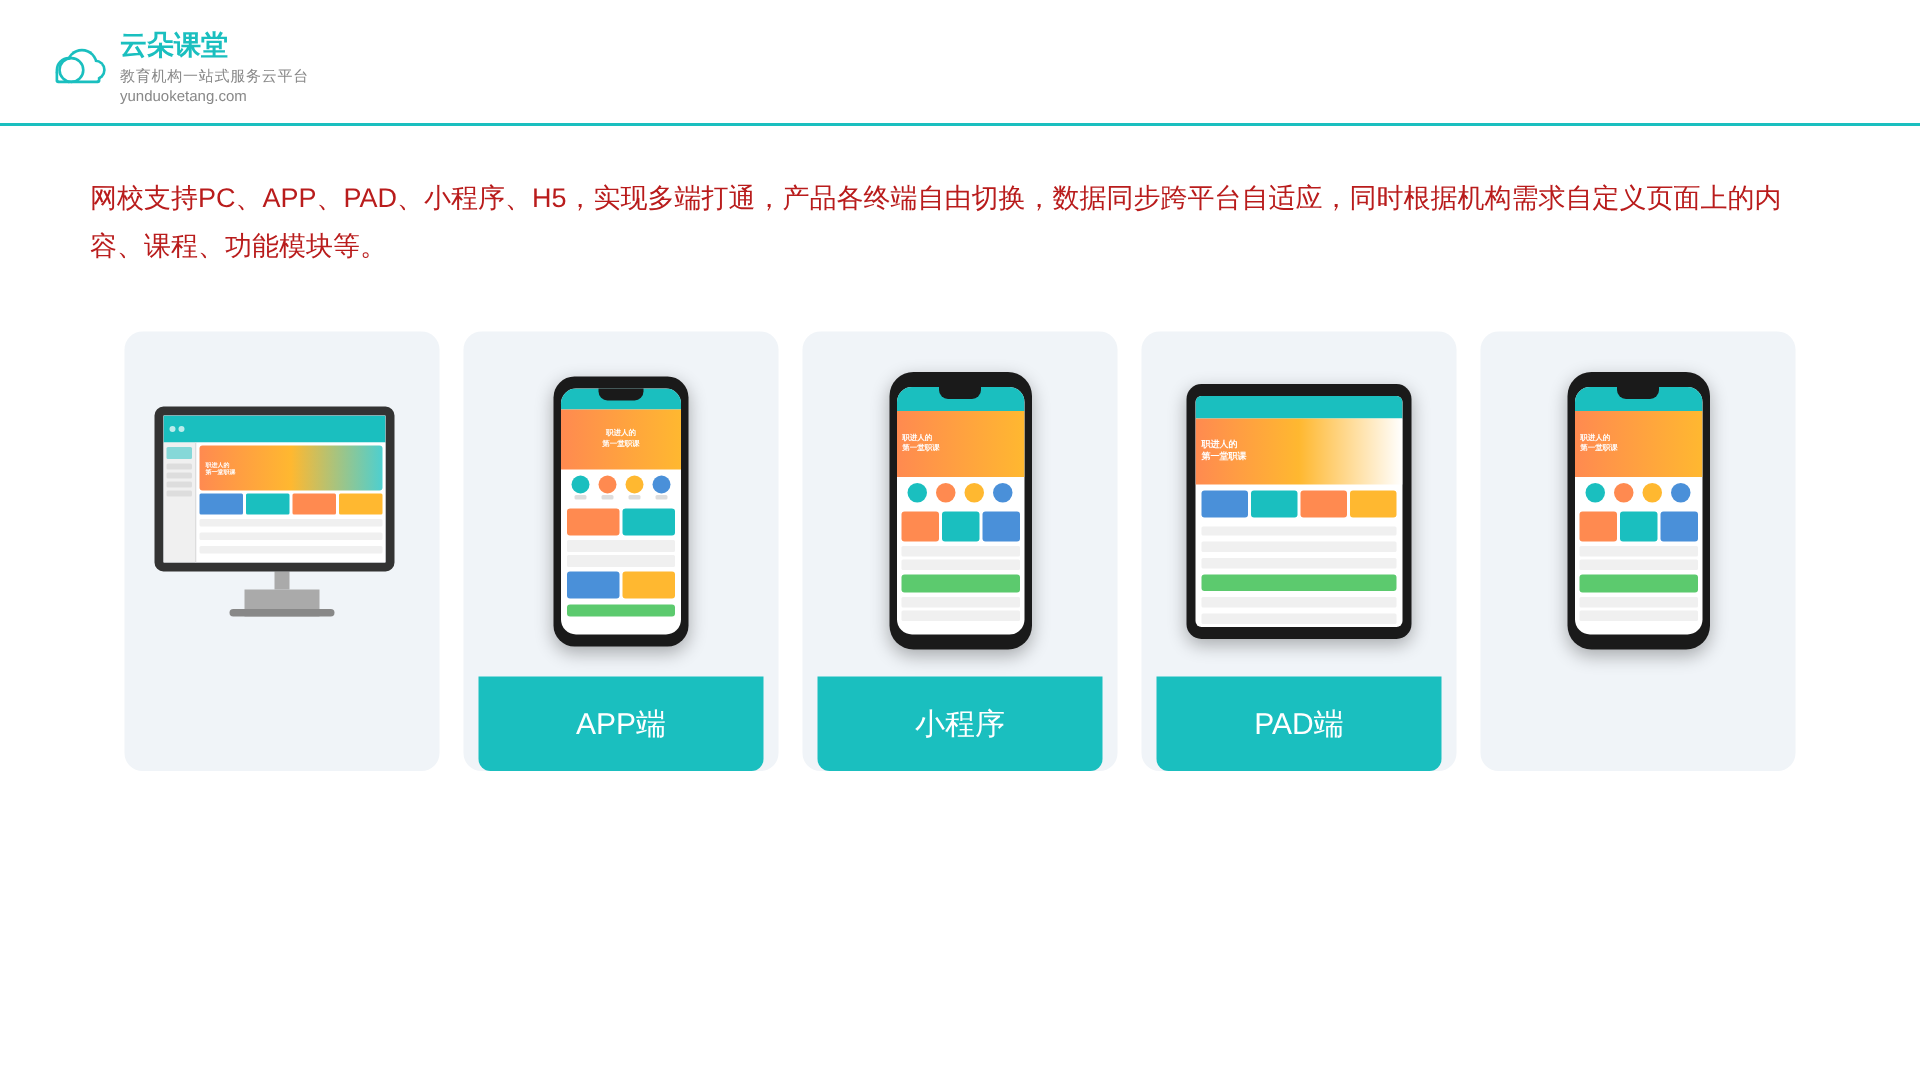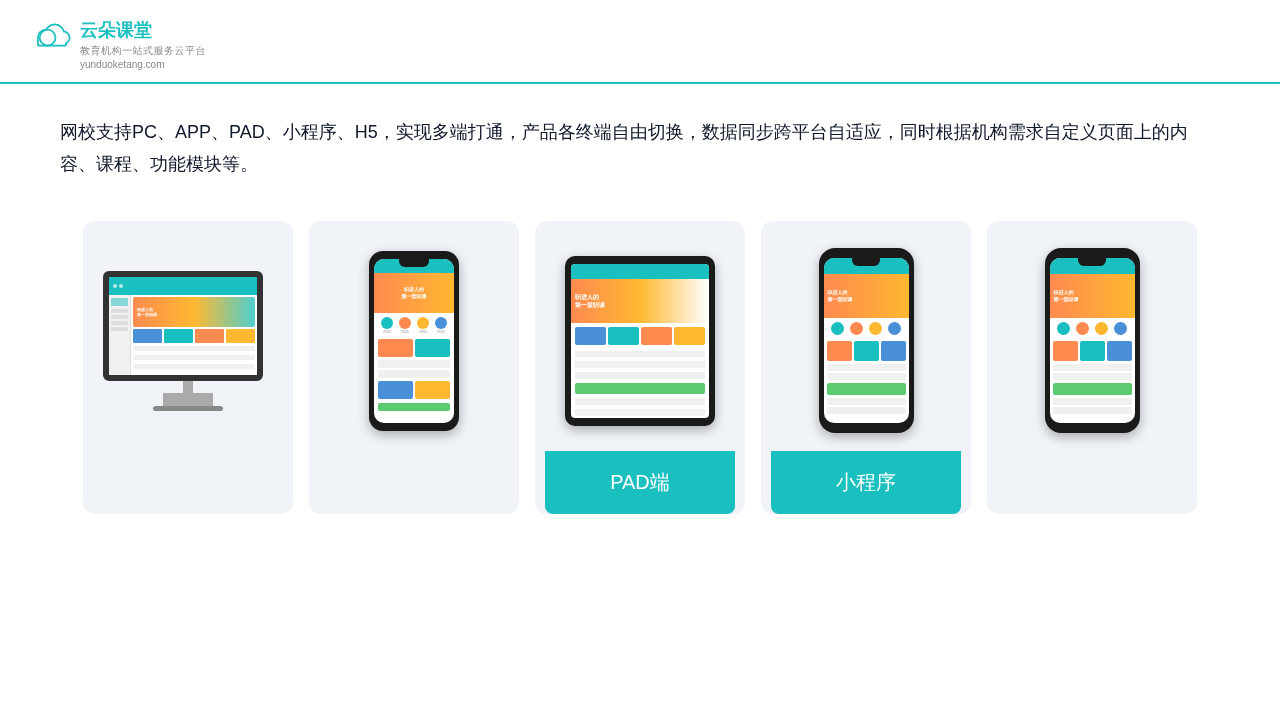--- a/index.html
+++ b/index.html
@@ -33,20 +33,21 @@
       font-weight: bold;
       color: #333;
     }
     .header-right {
       display: flex;
       flex-direction: column;
       align-items: center;
     }
     .brand-logo {
       display: flex;
+      align-items: center;
       gap: 6px;
     }
     .cloud-icon-svg {
       width: 44px;
       height: 34px;
     }
     .brand-text {
       font-size: 18px;
       color: #1ABFBF;
       font-weight: bold;
@@ -61,21 +62,21 @@
       font-size: 10px;
       color: #888;
       margin-top: 1px;
     }
 
     
     .description {
       padding: 32px 68px 20px 60px;
       font-size: 18px;
       line-height: 1.8;
-      color: #0f172a;
+      color: #b91c1c;
     }
 
     
     .cards-container {
       display: flex;
       gap: 16px;
       padding: 20px 50px 30px 50px;
       justify-content: center;
     }
     .card {
@@ -549,20 +550,52 @@
           <div class="phone-list-item"></div>
           <div class="phone-list-item"></div>
           <div class="phone-content-row">
             <div class="phone-content-card blue"></div>
             <div class="phone-content-card yellow"></div>
           </div>
           <div style="height:8px;background:#5cca6e;margin:2px 4px;border-radius:2px;"></div>
         </div>
       </div>
     </div>
+    <div class="card-label">APP端</div>
+  </div>
+
+  <div class="card">
+    <div class="card-image-area">
+      <div class="wide-phone-frame">
+        <div class="wide-phone-notch"></div>
+        <div class="wide-phone-screen">
+          <div class="wp-header"></div>
+          <div class="wp-banner">
+            <span class="wp-banner-text">职进人的<br>第一堂职课</span>
+          </div>
+          <div class="wp-icons">
+            <div class="wp-icon-c"></div>
+            <div class="wp-icon-c" style="background:#ff8a50;"></div>
+            <div class="wp-icon-c" style="background:#ffb830;"></div>
+            <div class="wp-icon-c" style="background:#4a90d9;"></div>
+          </div>
+          <div class="wp-cards">
+            <div class="wp-card a"></div>
+            <div class="wp-card b"></div>
+            <div class="wp-card c"></div>
+          </div>
+          <div class="wp-list"></div>
+          <div class="wp-list"></div>
+          <div class="wp-green-block"></div>
+          <div class="wp-list"></div>
+          <div class="wp-list"></div>
+        </div>
+      </div>
+    </div>
+    <div class="card-label">小程序</div>
   </div>
 
   <div class="card">
     <div class="card-image-area">
       <div class="tablet-frame">
         <div class="tablet-screen">
           <div class="tablet-header-bar"></div>
           <div class="tablet-banner">
             <span class="tablet-banner-text">职进人的<br>第一堂职课</span>
           </div>
@@ -605,46 +638,15 @@
             <div class="wp-card c"></div>
           </div>
           <div class="wp-list"></div>
           <div class="wp-list"></div>
           <div class="wp-green-block"></div>
           <div class="wp-list"></div>
           <div class="wp-list"></div>
         </div>
       </div>
     </div>
-    <div class="card-label">小程序</div>
   </div>
 
-  <div class="card">
-    <div class="card-image-area">
-      <div class="wide-phone-frame">
-        <div class="wide-phone-notch"></div>
-        <div class="wide-phone-screen">
-          <div class="wp-header"></div>
-          <div class="wp-banner">
-            <span class="wp-banner-text">职进人的<br>第一堂职课</span>
-          </div>
-          <div class="wp-icons">
-            <div class="wp-icon-c"></div>
-            <div class="wp-icon-c" style="background:#ff8a50;"></div>
-            <div class="wp-icon-c" style="background:#ffb830;"></div>
-            <div class="wp-icon-c" style="background:#4a90d9;"></div>
-          </div>
-          <div class="wp-cards">
-            <div class="wp-card a"></div>
-            <div class="wp-card b"></div>
-            <div class="wp-card c"></div>
-          </div>
-          <div class="wp-list"></div>
-          <div class="wp-list"></div>
-          <div class="wp-green-block"></div>
-          <div class="wp-list"></div>
-          <div class="wp-list"></div>
-        </div>
-      </div>
-    </div>
-  </div>
-
 </div>
 
 </body></html>

